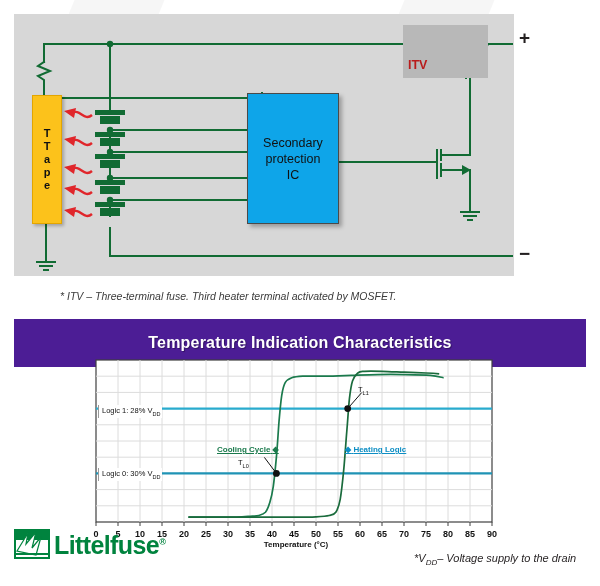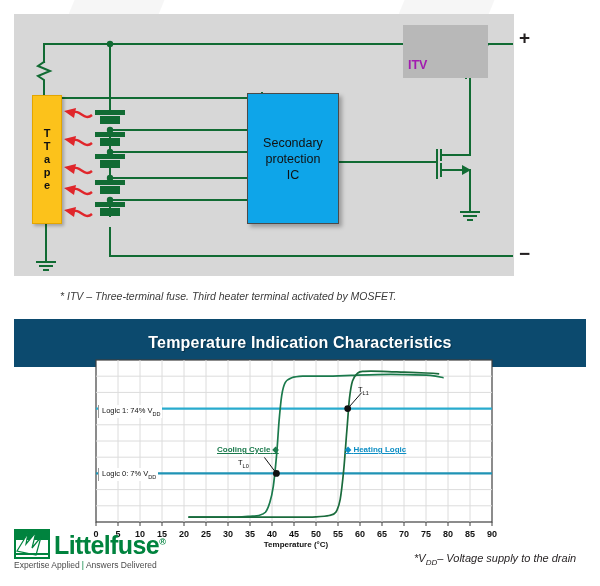--- a/index.html
+++ b/index.html
@@ -20,27 +20,27 @@
              box-shadow:2px 2px 3px rgba(0,0,0,.25);}
   #ttape-label{font-size:11px;font-weight:bold;line-height:13px;color:#111;letter-spacing:0;}
   #ttape-label span{display:block;text-align:center;}
 
   #ic-box{position:absolute;left:247px;top:93px;width:90px;height:129px;background:#0ea5e9;
           border:1px solid #4a4a4a;box-shadow:3px 3px 4px rgba(0,0,0,.28);
           display:flex;align-items:center;justify-content:center;}
   #ic-label{font-size:12.5px;line-height:16px;text-align:center;color:#111;}
 
   #itv-shade{position:absolute;left:403px;top:25px;width:85px;height:53px;background:#b8b8b8;}
-  #itv-label{position:absolute;left:408px;top:58px;font-size:12.5px;font-weight:bold;color:#a21caf;}
+  #itv-label{position:absolute;left:408px;top:58px;font-size:12.5px;font-weight:bold;color:#b91c1c;}
 
   #circuit-caption{position:absolute;left:24px;top:290px;width:560px;
                    font-size:10.5px;font-style:italic;color:#3b3b3b;margin-left:36px;}
 
   
-  #banner{position:absolute;left:14px;top:319px;width:572px;height:48px;background:#0c4a6e;
+  #banner{position:absolute;left:14px;top:319px;width:572px;height:48px;background:#4c1d95;
           display:flex;align-items:center;justify-content:center;}
   #banner-title{color:#ffffff;font-size:16px;font-weight:bold;letter-spacing:.2px;
                 text-shadow:1px 1px 1px rgba(0,0,0,.35);}
 
   
   #chart-wrap{position:absolute;left:0;top:352px;width:600px;height:195px;}
   #chart-svg{position:absolute;left:0;top:0;width:600px;height:195px;}
   #xlabel{position:absolute;left:0;top:540px;width:600px;text-align:center;
           font-size:8px;font-weight:bold;color:#111;}
   #xlabel-inner{display:inline-block;margin-left:-8px;}
@@ -303,33 +303,32 @@
         <text x="470" y="185" text-anchor="middle" font-size="9" font-family="&quot;Liberation Sans&quot;, sans-serif" font-weight="bold" fill="#111">85</text>
         <line x1="492" y1="170" x2="492" y2="174" stroke="#404040" stroke-width="1"></line>
         <text x="492" y="185" text-anchor="middle" font-size="9" font-family="&quot;Liberation Sans&quot;, sans-serif" font-weight="bold" fill="#111">90</text>
       </g>
   </svg>
 
 </div>
 
 <div id="xlabel"><span id="xlabel-inner">Temperature (°C)</span></div>
 
-<div class="logic-tag" id="logic1-tag"><span>Logic 1: 74% V</span><sub>DD</sub></div>
-<div class="logic-tag" id="logic0-tag"><span>Logic 0: 7% V</span><sub>DD</sub></div>
+<div class="logic-tag" id="logic1-tag"><span>Logic 1: 28% V</span><sub>DD</sub></div>
+<div class="logic-tag" id="logic0-tag"><span>Logic 0: 30% V</span><sub>DD</sub></div>
 
 <div class="cyc-lbl" id="cooling-label"><span>Cooling Cycle</span> <span>◆</span></div>
 <div class="cyc-lbl" id="heating-label"><span>◆</span> <span>Heating Logic</span></div>
 
 <div class="tmark" id="tl1-mark"><span>T</span><sub>L1</sub></div>
 <div class="tmark" id="tl0-mark"><span>T</span><sub>L0</sub></div>
 
 <div id="logo-block">
   <svg id="logo-mark" viewBox="0 0 36 30">
     <rect x="1" y="1" width="34" height="28" fill="#ffffff" stroke="#00833e" stroke-width="2"></rect>
     <path d="M1,1 L35,1 L35,11 L1,11 Z" fill="#00833e"></path>
     <path d="M3,22 L14,4 L12,15 L22,3 L18,19 L27,8 L22,26 Z" fill="#ffffff" stroke="#00833e" stroke-width="1.2"></path>
     <rect x="1" y="24" width="34" height="2" fill="#00833e"></rect>
   </svg>
   <div id="logo-word"><span>Littelfuse</span><span id="logo-reg">®</span></div>
-  <div id="logo-tagline"><span>Expertise Applied</span><span id="logo-sep">|</span><span>Answers Delivered</span></div>
 </div>
 
 <div id="vdd-note"><span>*V</span><sub>DD</sub><span>– Voltage supply to the drain</span></div>
 
 </body></html>

